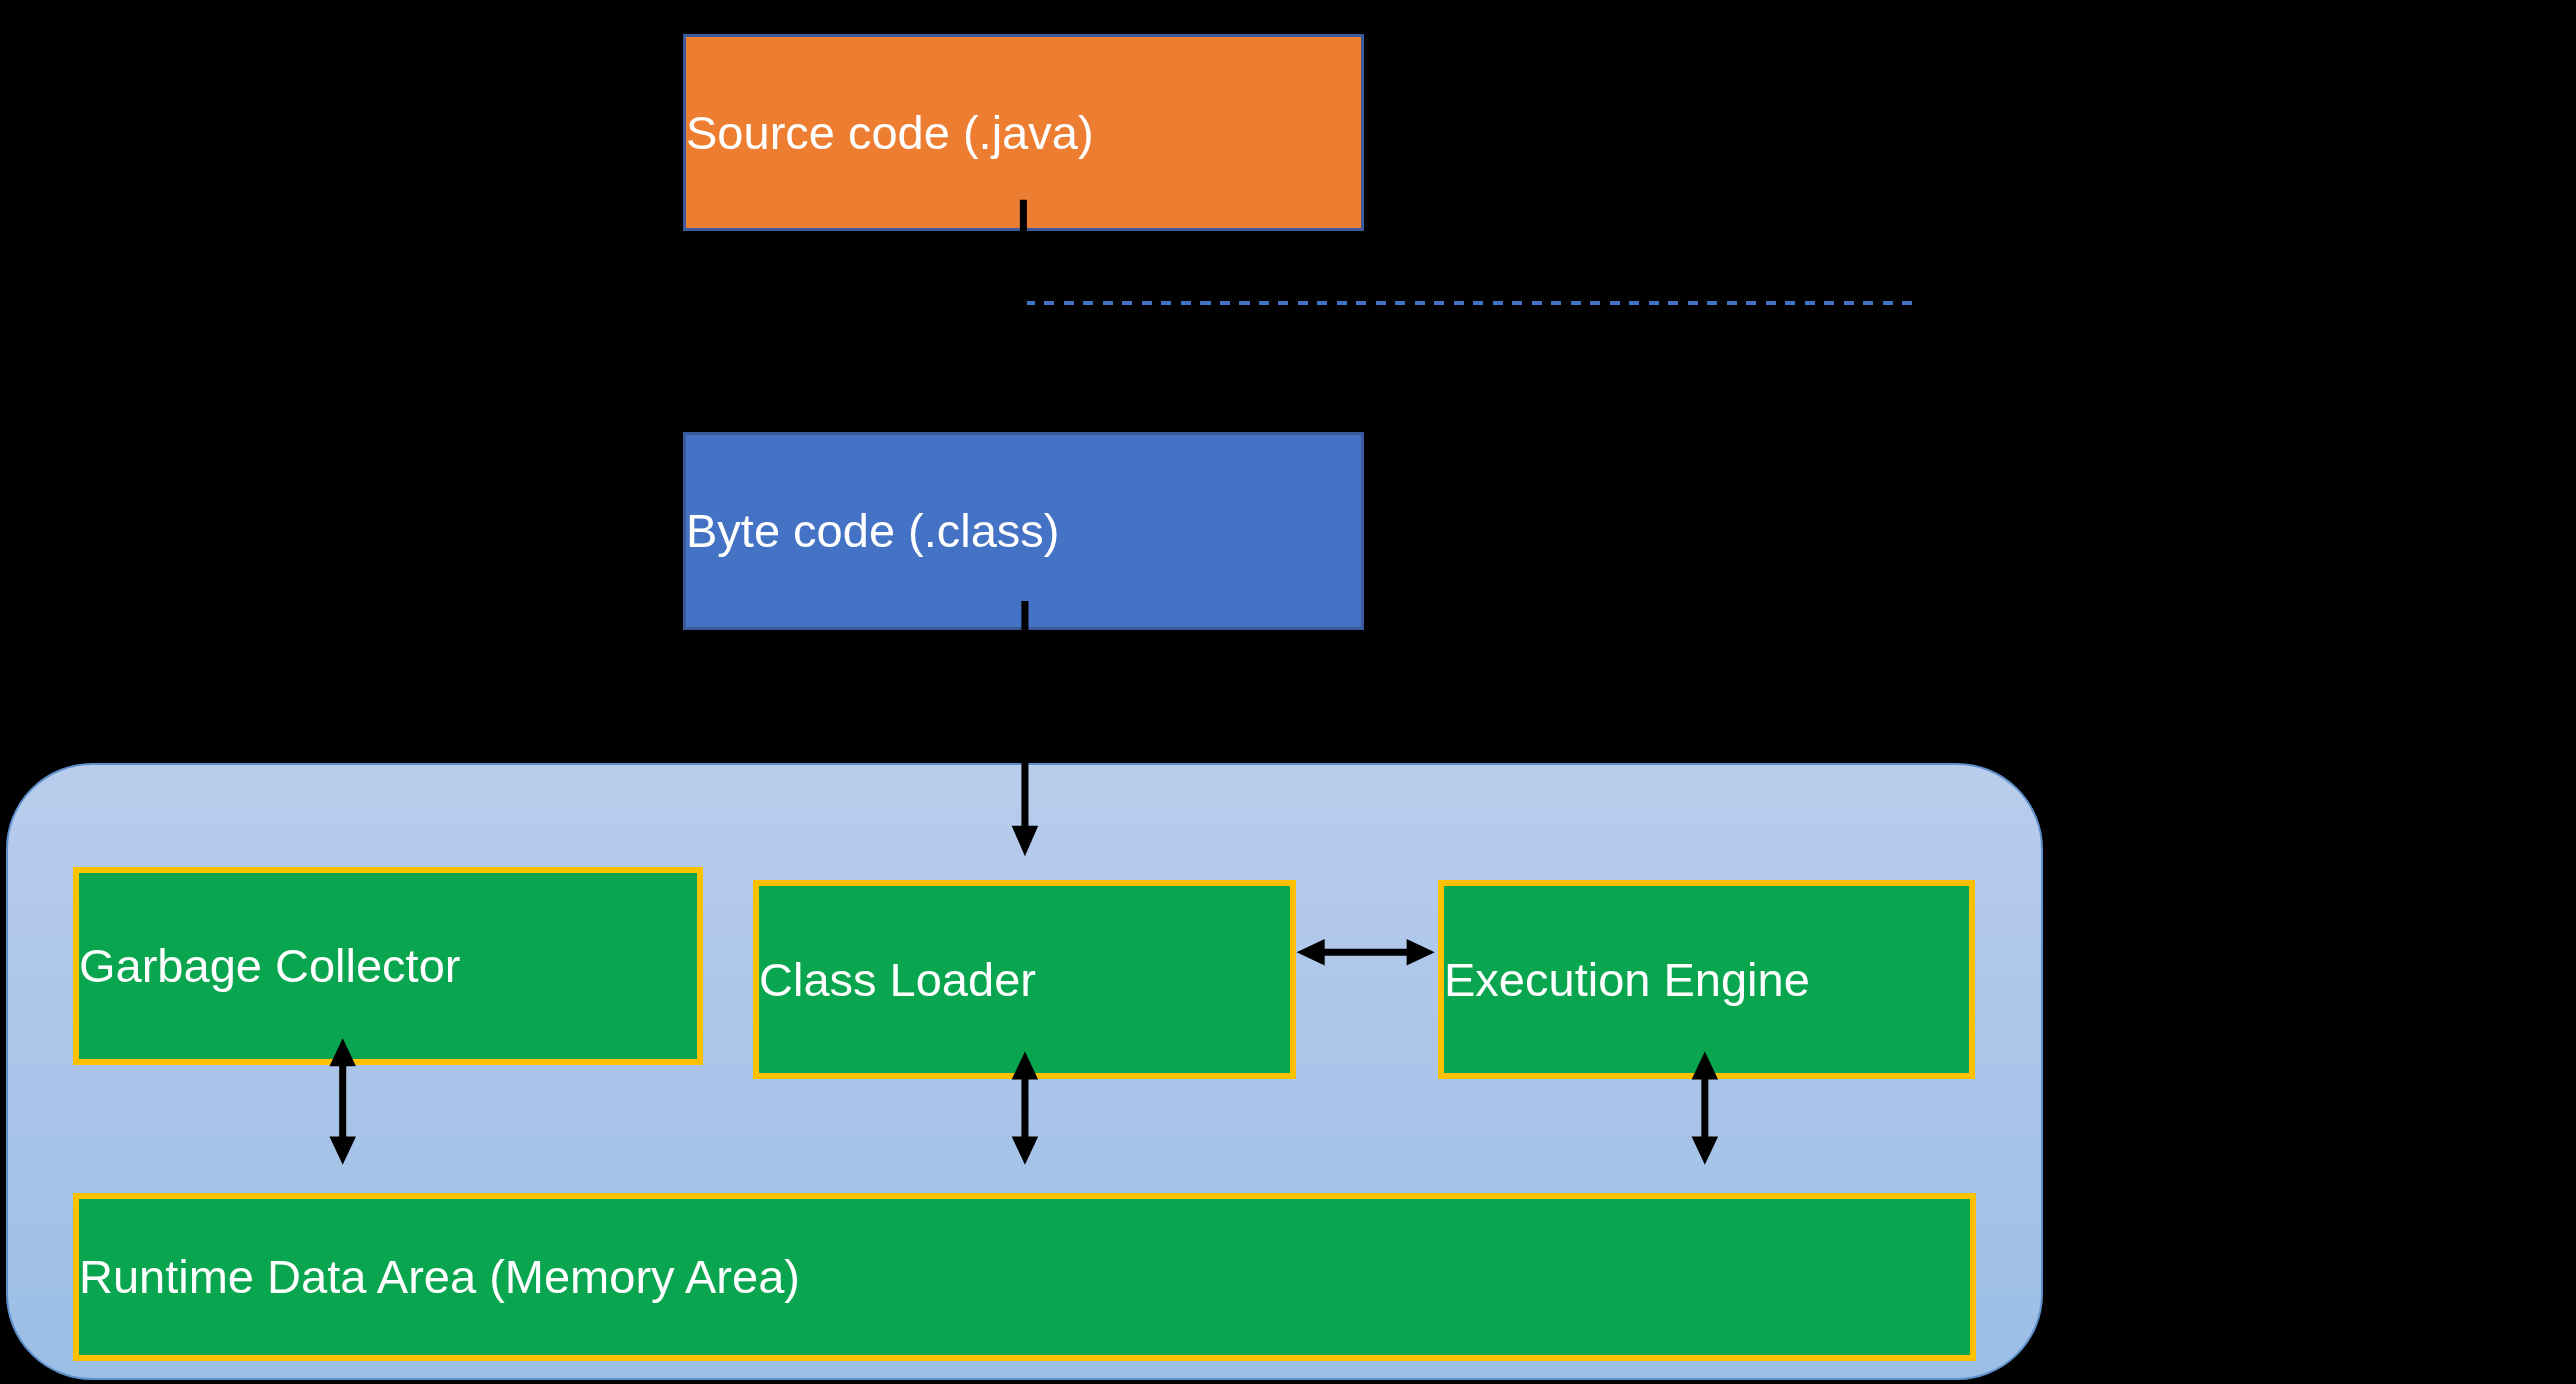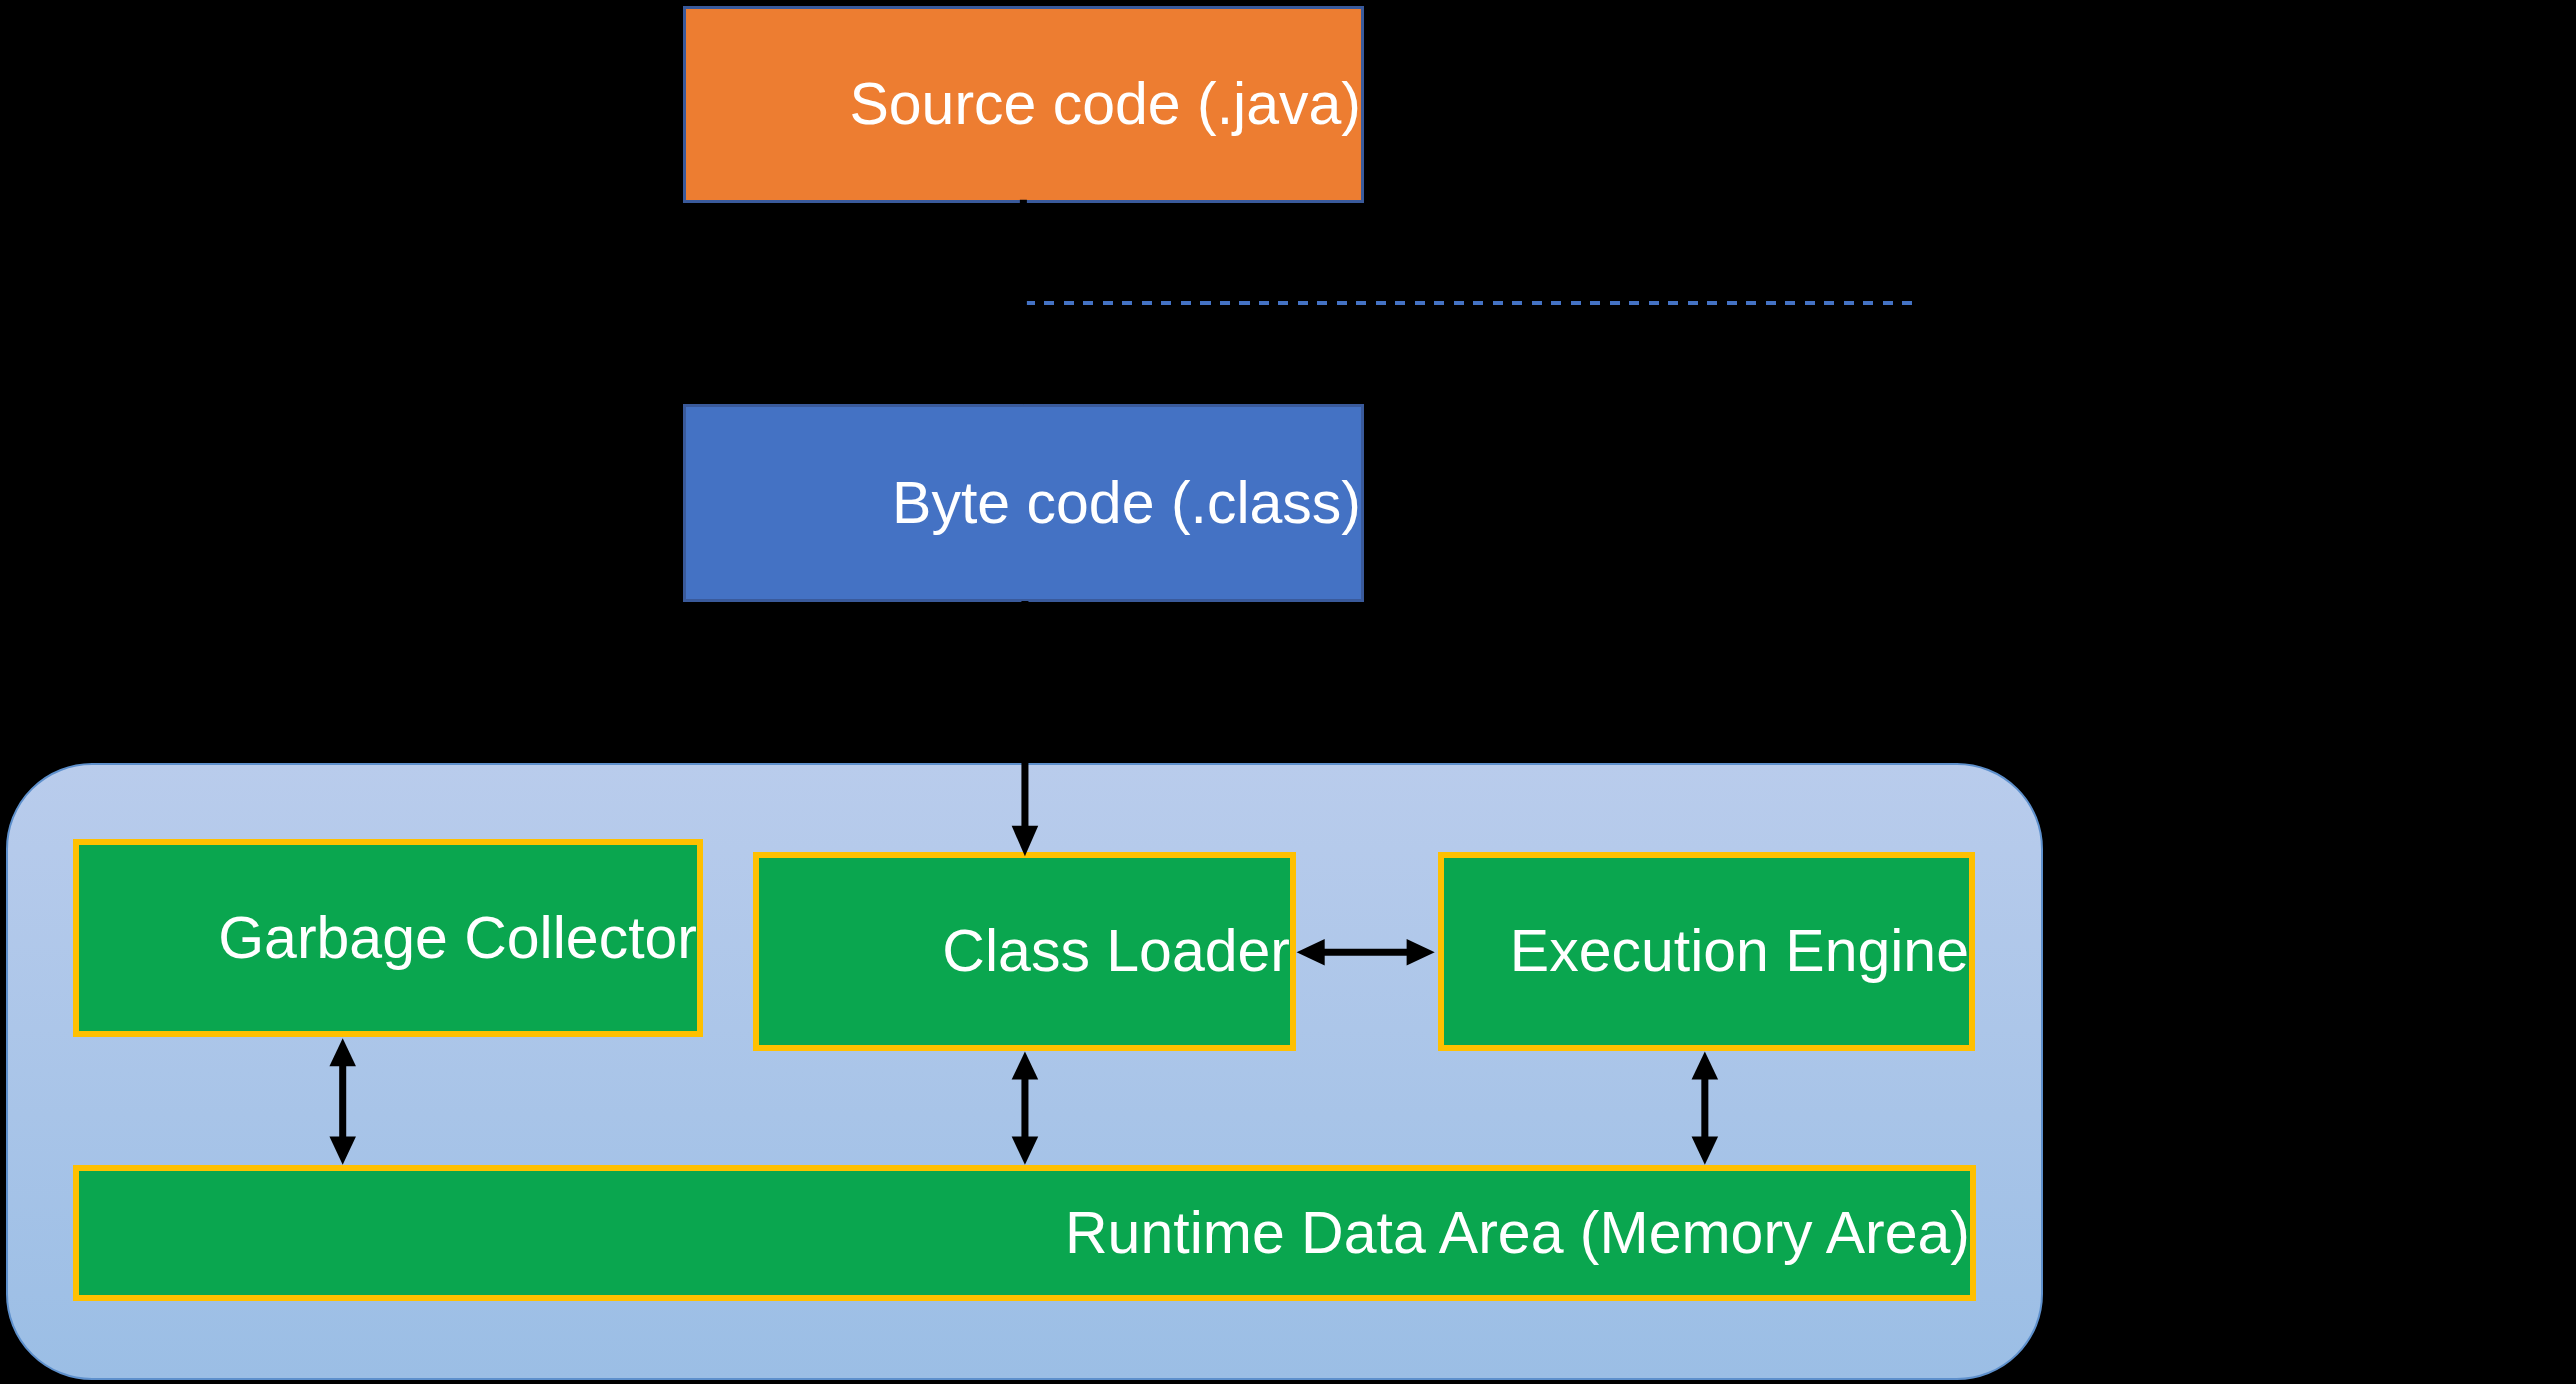--- a/index.html
+++ b/index.html
@@ -23,25 +23,26 @@
     font-family: "Liberation Sans", sans-serif;
     overflow: hidden;
   }
   .stage {
     position: relative;
     width: 2576px; height: 1384px;
     background: var(--background);
   }
   .box {
     position: absolute;
-    display: flex; align-items: center; justify-content: flex-end;
+    display: flex; align-items: center; justify-content: flex-start;
     color: var(--text);
-    font-size: 59px;
+    font-size: 47px;
     line-height: 1.1;
     white-space: nowrap;
+    margin-top: 28px;
   }
   .box-source {
     left: 683px; top: 6.2px; width: 681px; height: 197px;
     background: var(--source-fill);
     border: 3.9px solid var(--box-border);
   }
   .box-bytecode {
     left: 683px; top: 404px; width: 681px; height: 198px;
     background: var(--bytecode-fill);
     border: 3.9px solid var(--box-border);
@@ -60,21 +61,21 @@
     background: linear-gradient(180deg, var(--container-fill-top) 0%, var(--container-fill-bottom) 100%);
     border: 2.3px solid var(--container-stroke);
   }
   .green-box {
     background: var(--green-fill);
     border: 6.2px solid var(--green-border);
   }
   .box-gc { left: 73px;  top: 839px; width: 630px;  height: 198px; }
   .box-cl { left: 753px; top: 852px; width: 543px;  height: 199px; }
   .box-ee { left: 1438px; top: 852px; width: 537px; height: 199px; }
-  .box-rt { left: 73px;  top: 1165px; width: 1903px; height: 136px; }
+  .box-rt { left: 73px;  top: 1165px; width: 1903px; height: 168px; }
   .arrow-layer {
     position: absolute; left: 0; top: 0;
     width: 2576px; height: 1384px;
     pointer-events: none;
   }
   .arrow-line { stroke: var(--arrow); stroke-width: 9px; }
   .arrow-head { fill: var(--arrow); stroke: none; }
 </style>
 </head>
 <body>

